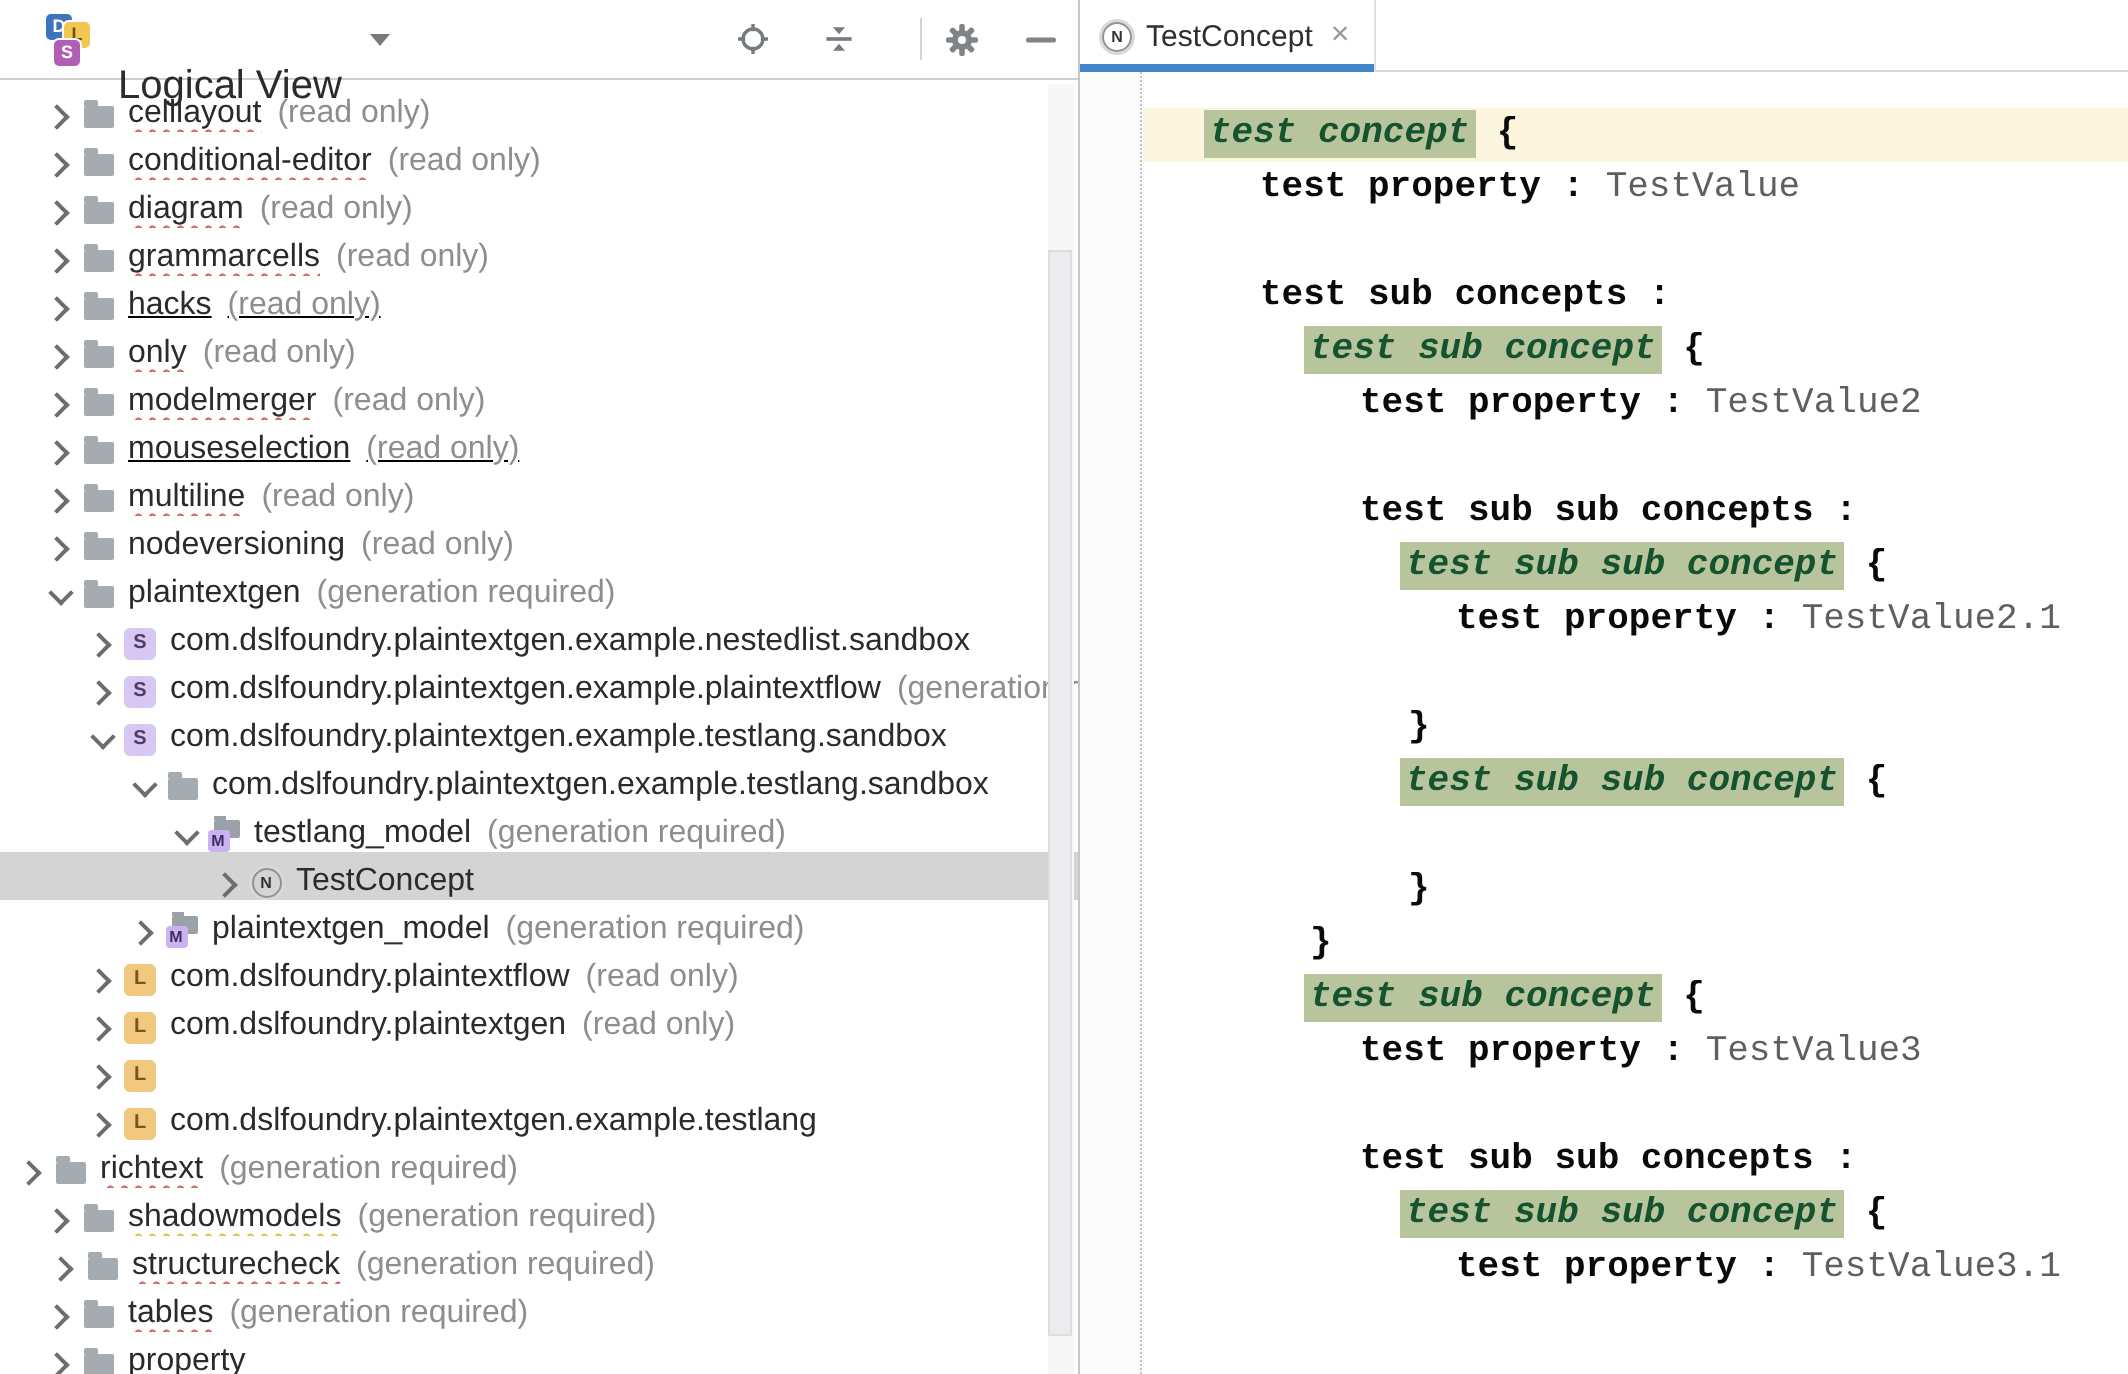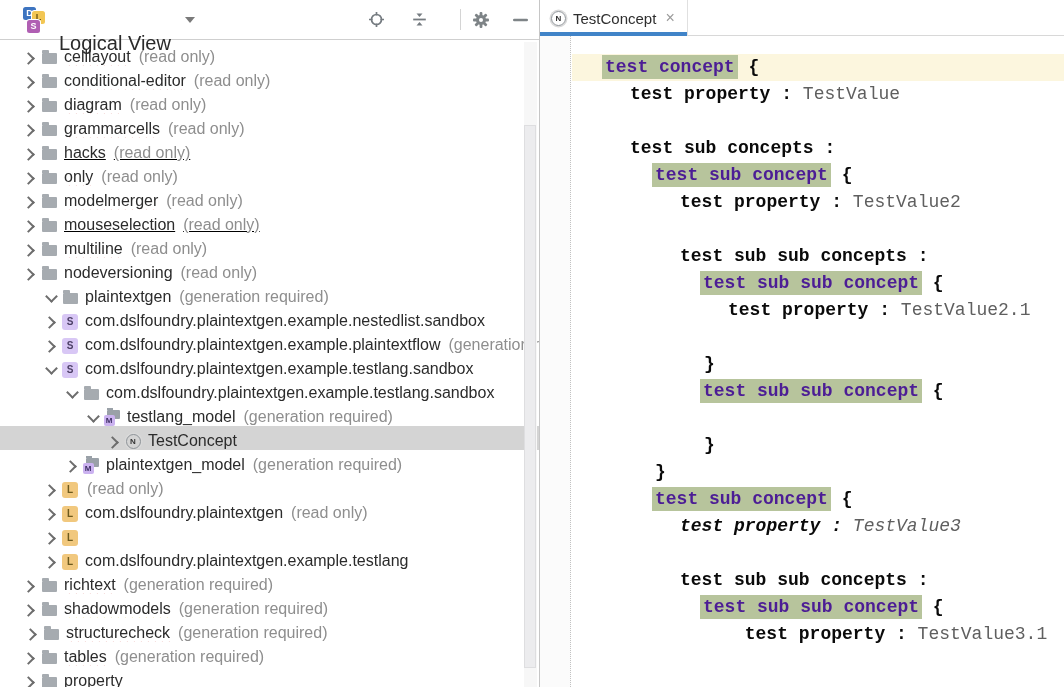--- a/index.html
+++ b/index.html
@@ -67,21 +67,21 @@
   .tab .ncirc{margin-right:7px;}
   .tab-title{font-size:15px;color:#2e2e2e;}
   .tab-close{margin-left:9px;color:#9b9b9b;font-size:16px;line-height:16px;cursor:pointer;}
 
   .gutter{position:absolute;left:0;top:36px;bottom:0;width:30px;background:#fbfbfb;
           border-right:1px dotted #c2c2c2;z-index:2;}
   .code{position:absolute;left:0;top:36px;right:0;bottom:0;padding:18px 0 0 32px;overflow:hidden;}
   .cline{height:27px;line-height:27px;white-space:pre;font-family:"Liberation Mono",monospace;font-size:18px;}
   .cline.current{background:var(--cur);}
   .seg-kw{font-weight:bold;color:#0a0a0a;}
-  .seg-hl{font-weight:bold;color:#4c1d95;background:var(--hl);padding:2px 3px;}
+  .seg-hl{font-weight:bold;color:#14532d;background:var(--hl);padding:2px 3px;font-style:italic;}
   .seg-val{color:#5f5f5f;}
 </style>
 </head>
 <body>
 
 <div class="app">
 
   <aside class="tree-panel">
     <div class="tw-header">
       <div class="view-selector">
@@ -208,21 +208,21 @@
           <span class="sfx">(read only)</span>
         </div>
         <div class="row" style="padding-left: 22px;">
           <span class="chev right"></span>
           <span class="ibox">
             <span class="ic-folder"></span>
           </span>
           <span class="lbl">nodeversioning</span>
           <span class="sfx">(read only)</span>
         </div>
-        <div class="row" style="padding-left: 12px; margin-left: 31px;">
+        <div class="row" style="padding-left: 22px;">
           <span class="chev down"></span>
           <span class="ibox">
             <span class="ic-folder"></span>
           </span>
           <span class="lbl">plaintextgen</span>
           <span class="sfx">(generation required)</span>
         </div>
         <div class="row" style="padding-left: 43px;">
           <span class="chev right"></span>
           <span class="ibox">
@@ -279,20 +279,21 @@
             </span>
           </span>
           <span class="lbl">plaintextgen_model</span>
           <span class="sfx">(generation required)</span>
         </div>
         <div class="row" style="padding-left: 43px;">
           <span class="chev right"></span>
           <span class="ibox">
             <span class="badge l-badge">L</span>
           </span>
+          <span class="lbl">com.dslfoundry.plaintextflow</span>
           <span class="sfx">(read only)</span>
         </div>
         <div class="row" style="padding-left: 43px;">
           <span class="chev right"></span>
           <span class="ibox">
             <span class="badge l-badge">L</span>
           </span>
           <span class="lbl">com.dslfoundry.plaintextgen</span>
           <span class="sfx">(read only)</span>
         </div>
@@ -302,21 +303,21 @@
             <span class="badge l-badge">L</span>
           </span>
         </div>
         <div class="row" style="padding-left: 43px;">
           <span class="chev right"></span>
           <span class="ibox">
             <span class="badge l-badge">L</span>
           </span>
           <span class="lbl">com.dslfoundry.plaintextgen.example.testlang</span>
         </div>
-        <div class="row" style="padding-left: 22px;">
+        <div class="row" style="padding-left: 8px;">
           <span class="chev right"></span>
           <span class="ibox">
             <span class="ic-folder"></span>
           </span>
           <span class="lbl sq-red">richtext</span>
           <span class="sfx">(generation required)</span>
         </div>
         <div class="row" style="padding-left: 22px;">
           <span class="chev right"></span>
           <span class="ibox">
@@ -377,21 +378,21 @@
         <div class="cline" style="padding-left: 108px;"><span class="seg-kw">test sub sub concepts :</span></div>
         <div class="cline" style="padding-left: 128px;"><span class="seg-hl">test sub sub concept</span><span class="seg-kw"> {</span></div>
         <div class="cline" style="padding-left: 156px;"><span class="seg-kw">test property : </span><span class="seg-val">TestValue2.1</span></div>
         <div class="cline" style="padding-left: 0px;"></div>
         <div class="cline" style="padding-left: 132px;"><span class="seg-kw">}</span></div>
         <div class="cline" style="padding-left: 128px;"><span class="seg-hl">test sub sub concept</span><span class="seg-kw"> {</span></div>
         <div class="cline" style="padding-left: 0px;"></div>
         <div class="cline" style="padding-left: 132px;"><span class="seg-kw">}</span></div>
         <div class="cline" style="padding-left: 83px;"><span class="seg-kw">}</span></div>
         <div class="cline" style="padding-left: 80px;"><span class="seg-hl">test sub concept</span><span class="seg-kw"> {</span></div>
-        <div class="cline" style="padding-left: 108px; font-style: italic;"><span class="seg-kw">test property : </span><span class="seg-val">TestValue3</span></div>
+        <div class="cline" style="padding-left: 108px;"><span class="seg-kw">test property : </span><span class="seg-val">TestValue3</span></div>
         <div class="cline" style="padding-left: 0px;"></div>
         <div class="cline" style="padding-left: 108px;"><span class="seg-kw">test sub sub concepts :</span></div>
         <div class="cline" style="padding-left: 128px;"><span class="seg-hl">test sub sub concept</span><span class="seg-kw"> {</span></div>
-        <div class="cline" style="padding-left: 156px; text-align: center;"><span class="seg-kw">test property : </span><span class="seg-val">TestValue3.1</span></div>
+        <div class="cline" style="padding-left: 156px;"><span class="seg-kw">test property : </span><span class="seg-val">TestValue3.1</span></div>
       </div>
   </main>
 
 </div>
 
 </body></html>

